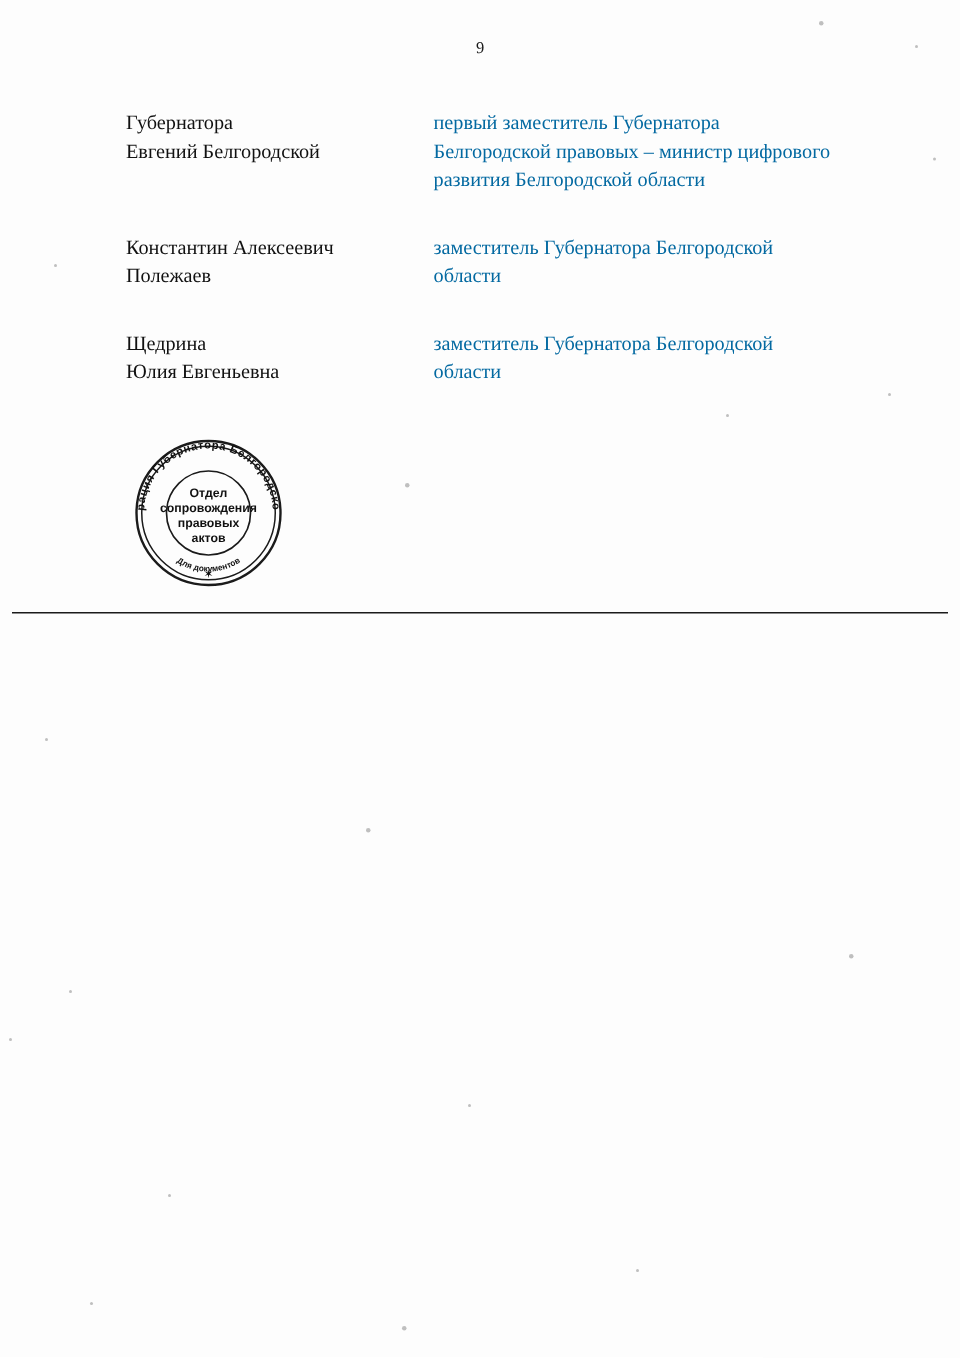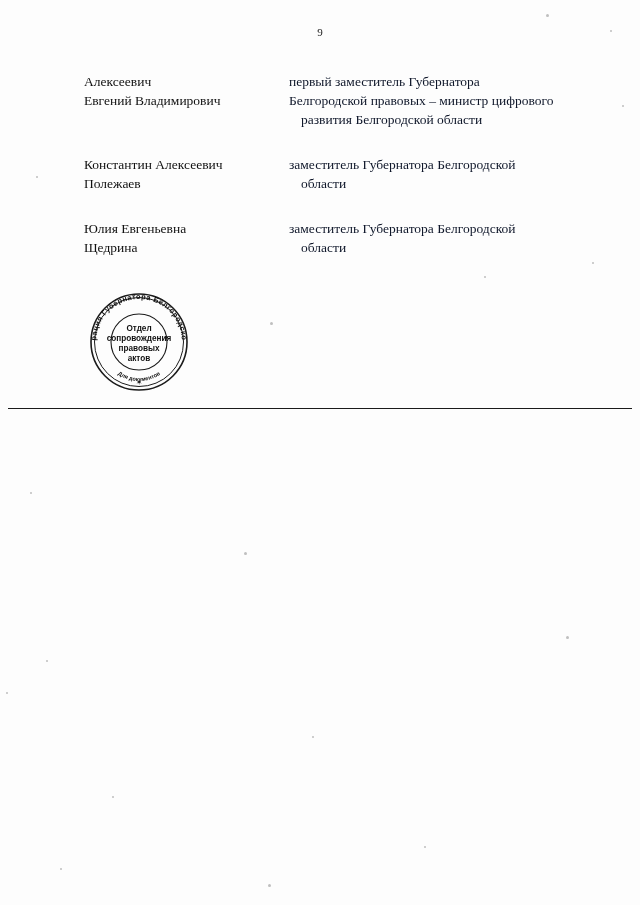--- a/index.html
+++ b/index.html
@@ -56,34 +56,33 @@
 
   .entry-name .line {
     display: block;
     white-space: nowrap;
   }
 
   .entry-role {
     flex: 1 1 auto;
     font-size: 13.5px;
     line-height: 19px;
-    color: #0f172a;
+    color: #0369a1;
     text-align: justify;
     text-align-last: left;
     hyphens: none;
   }
 
   
   .entry-role p {
     margin: 0;
     text-align: justify;
   }
   .entry-role p:last-child {
     text-align: left;
-    margin-left: 12px;
   }
 
   
   .stamp {
     position: absolute;
     left: 80px;
     top: 283px;
     width: 118px;
     height: 118px;
   }
@@ -113,22 +112,22 @@
 <body>
 
 <div class="page">
 
   <div class="page-number">9</div>
 
   <div class="entries">
 
     <div class="entry">
       <div class="entry-name">
-        <span class="line">Алексеевич</span>
-        <span class="line">Евгений Владимирович</span>
+        <span class="line">Губернатора</span>
+        <span class="line">Евгений Белгородской</span>
       </div>
       <div class="entry-role">
         <p>первый        заместитель        Губернатора</p>
         <p>Белгородской  правовых  –  министр  цифрового</p>
         <p>развития Белгородской области</p>
       </div>
     </div>
 
     <div class="entry">
       <div class="entry-name">
@@ -136,22 +135,22 @@
         <span class="line">Полежаев</span>
       </div>
       <div class="entry-role">
         <p>заместитель      Губернатора      Белгородской</p>
         <p>области</p>
       </div>
     </div>
 
     <div class="entry">
       <div class="entry-name">
+        <span class="line">Щедрина</span>
         <span class="line">Юлия Евгеньевна</span>
-        <span class="line">Щедрина</span>
       </div>
       <div class="entry-role">
         <p>заместитель      Губернатора      Белгородской</p>
         <p>области</p>
       </div>
     </div>
 
   </div>
 
   <div class="stamp">

